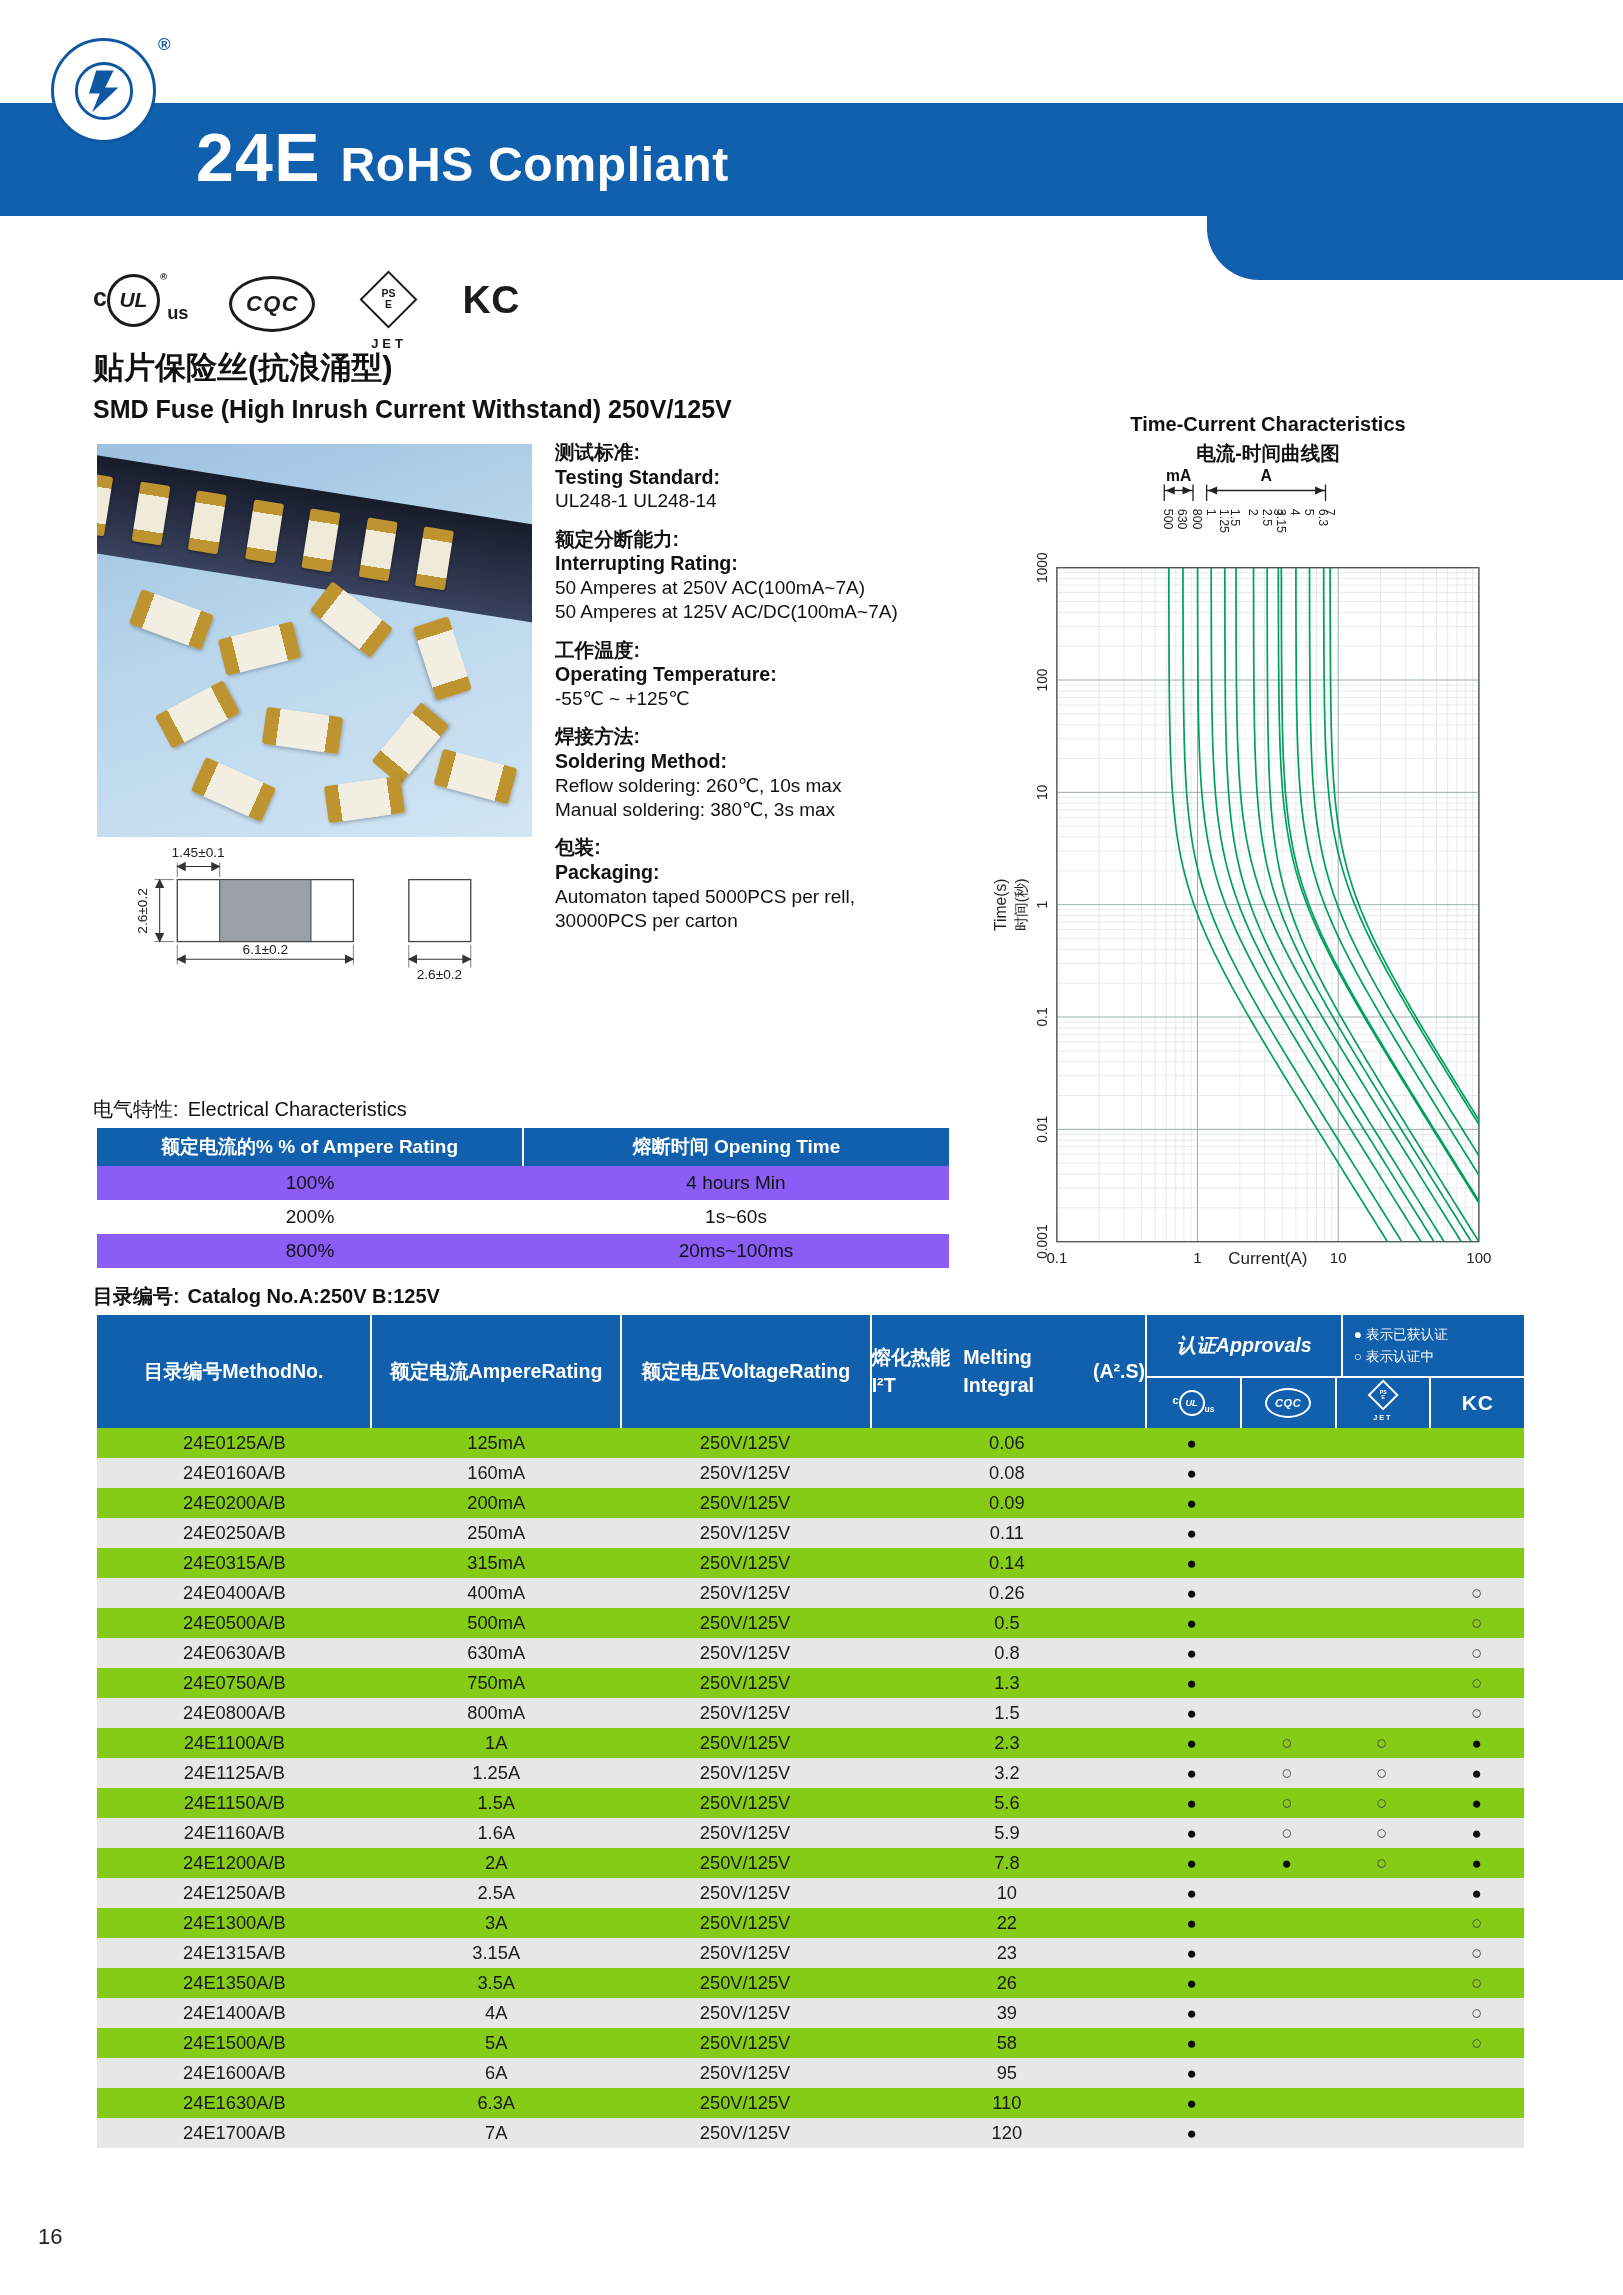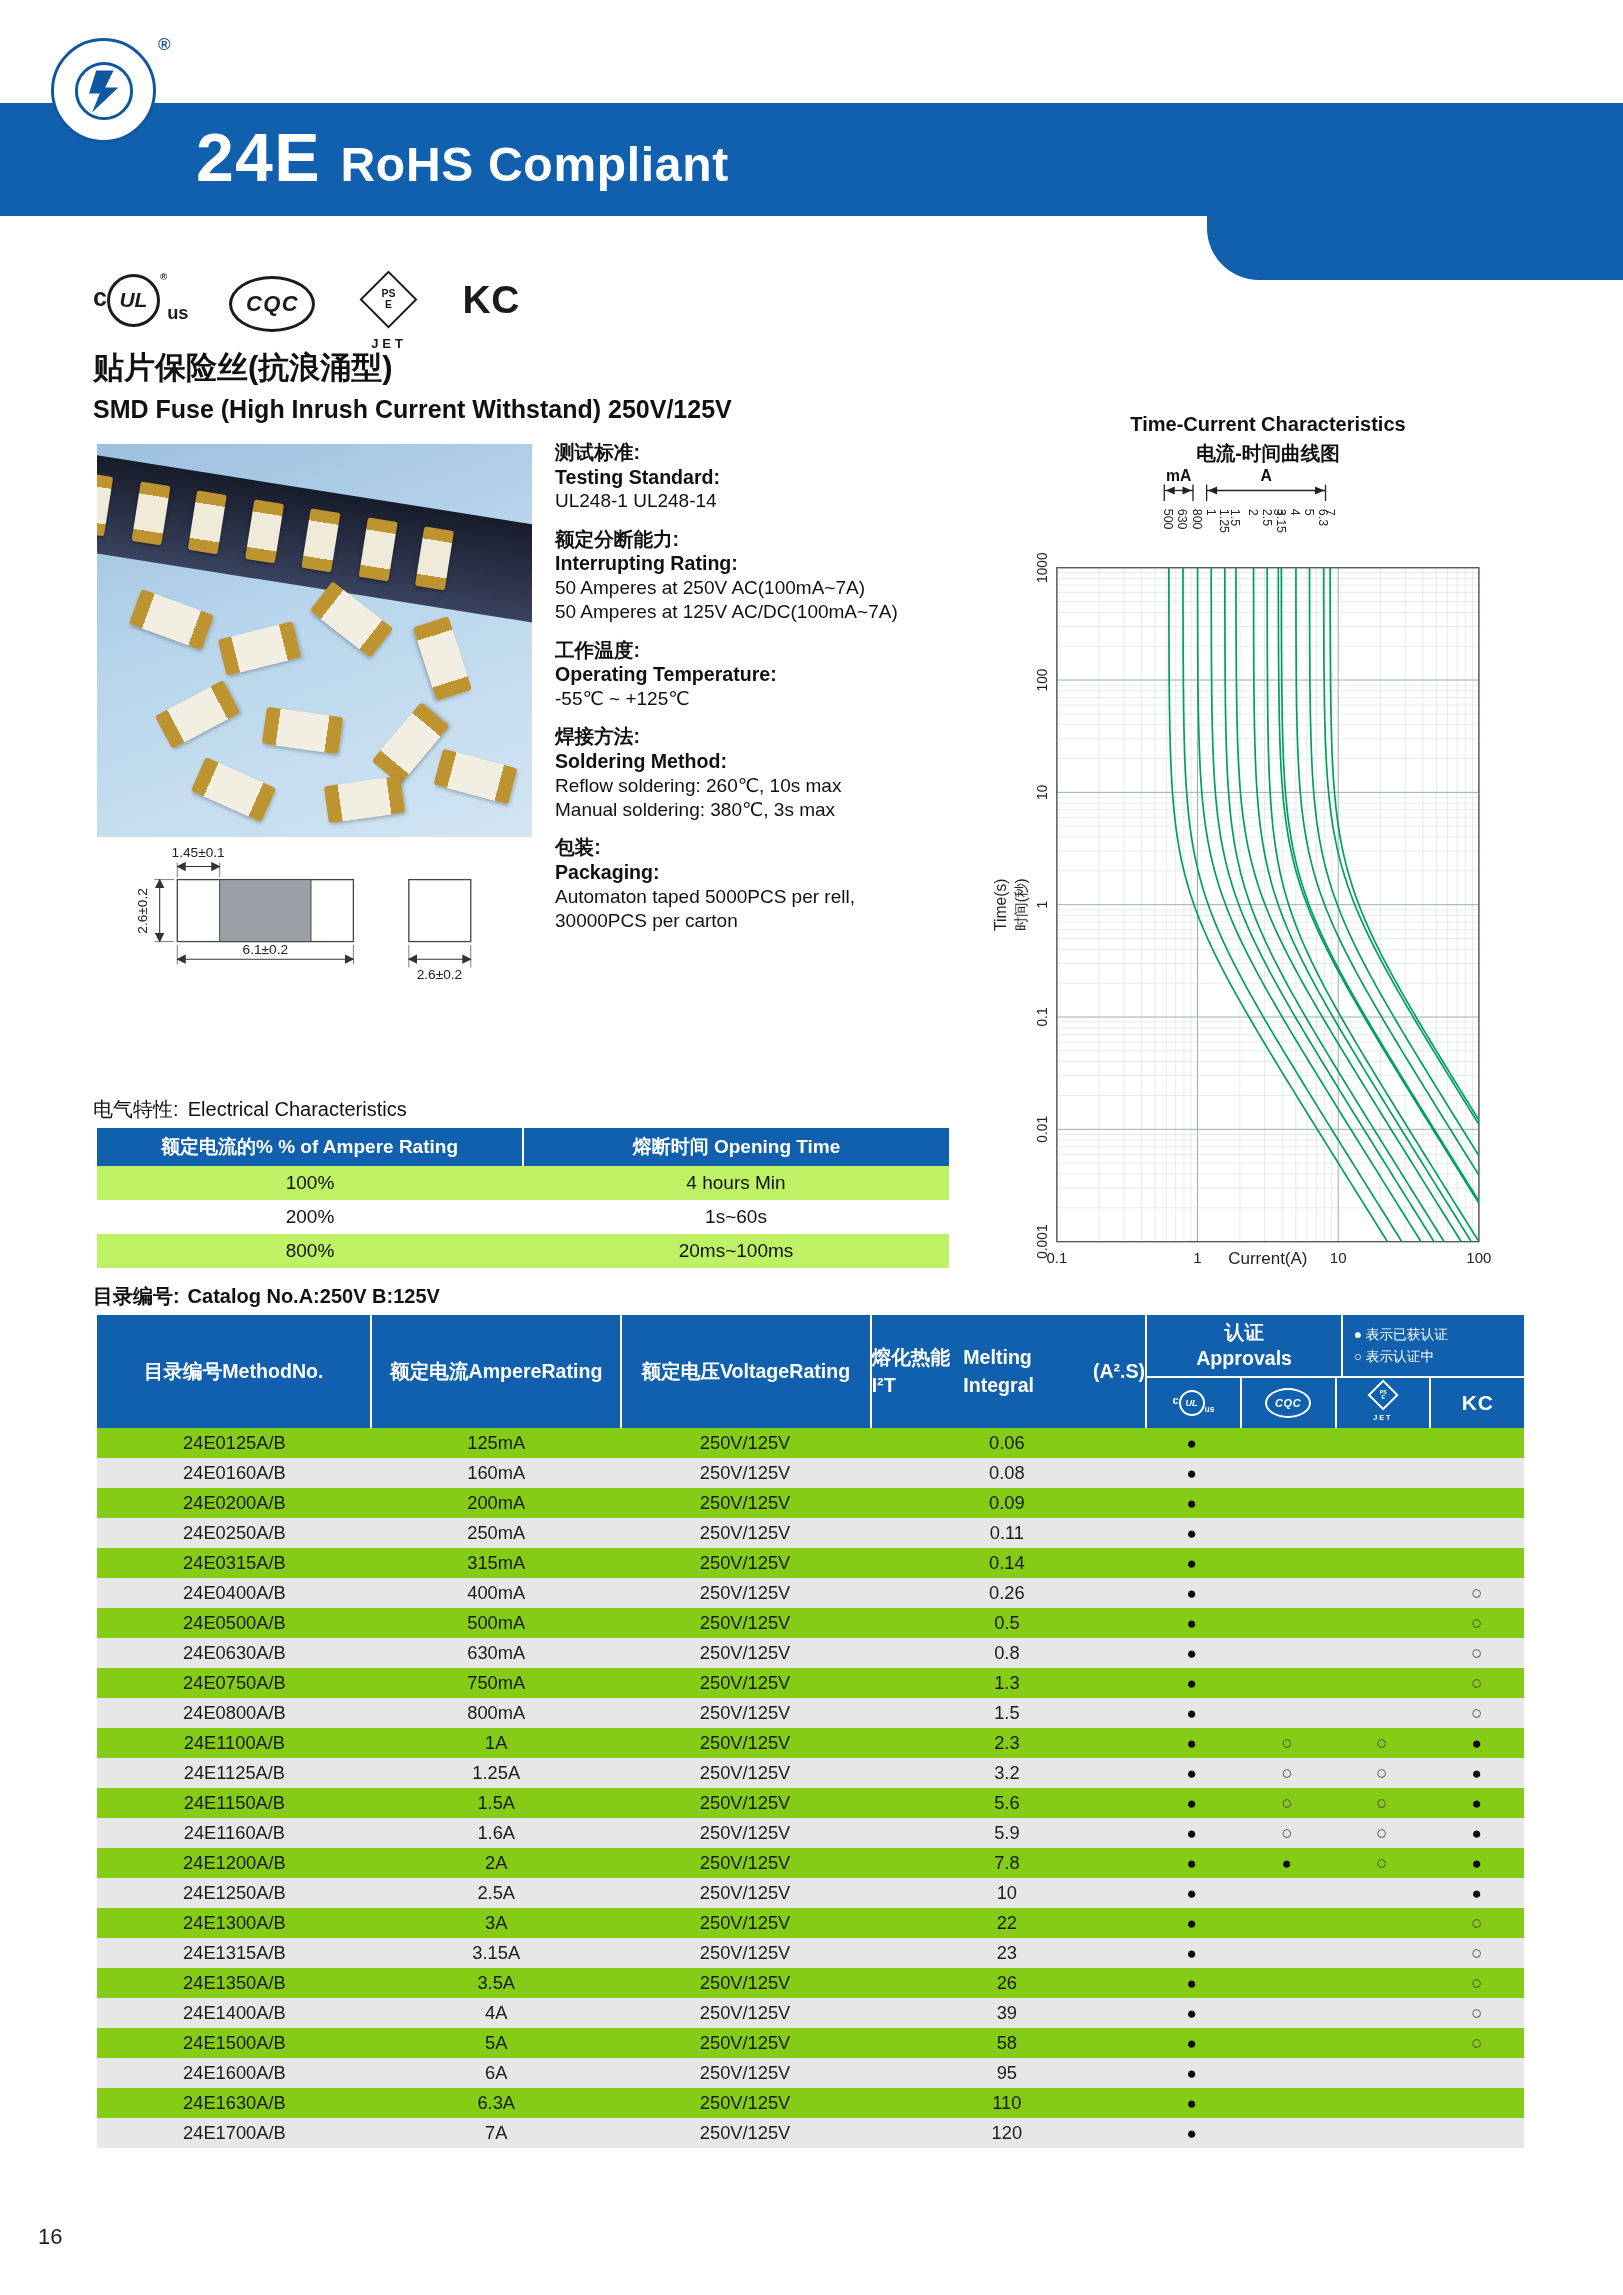--- a/index.html
+++ b/index.html
@@ -65,34 +65,34 @@
   .chart svg{position:absolute;left:0;top:51px;}
 
   
   .elec-title{position:absolute;left:93px;top:1096px;font-size:20px;font-weight:400;}
   .elec-title span{margin-right:9.2px;}
   .etable{position:absolute;left:97px;top:1128px;width:852px;font-size:19px;}
   .ehead{display:flex;height:38px;background:#1160ae;color:#fff;font-weight:700;}
   .ehead .cell{flex:1;display:flex;align-items:center;justify-content:center;}
   .ehead .cell:first-child{border-right:2.6px solid #fff;}
   .erow{display:flex;height:34px;background:#fff;}
-  .erow.alt{background:#bef264;}
+  .erow.alt{background:#8b5cf6;}
   .erow .cell{flex:1;display:flex;align-items:center;justify-content:center;}
 
   .cat-note{position:absolute;left:93px;top:1283px;font-size:20px;font-weight:800;}
   .cat-note span{margin-right:7.9px;}
 
   
   .ctable{position:absolute;left:97px;top:1315px;width:1427px;}
   .chead{display:flex;height:113px;background:#1160ae;color:#fff;}
   .chc{display:flex;flex-direction:row;align-items:center;justify-content:center;font-weight:700;font-size:19.6px;line-height:1.4;border-right:2px solid #fff;}
   .w1{width:275px;} .w2{width:249px;} .w3{width:249px;} .w4{width:275px;}
   .w5{width:379px;display:flex;flex-direction:column;}
   .appr-top{display:flex;height:61px;border-bottom:2px solid #fff;}
-  .appr-title{width:194px;display:flex;flex-direction:column;align-items:center;justify-content:center;font-weight:700;font-size:19.6px;line-height:1.3;border-right:2px solid #fff;}
+  .appr-title{width:194px;display:flex;flex-direction:row;align-items:center;justify-content:center;font-weight:700;font-size:19.6px;line-height:1.3;border-right:2px solid #fff;font-style:italic;}
   .appr-legend{flex:1;display:flex;flex-direction:column;justify-content:center;padding-left:10.5px;font-size:13.7px;line-height:1.55;font-weight:400;}
   .appr-logos{display:flex;flex:1;}
   .al{flex:1;display:flex;align-items:center;justify-content:center;border-right:2px solid #fff;}
   .al:last-child{border-right:none;}
 
   
   .mul{display:flex;align-items:flex-start;color:#fff;height:29px;}
   .mul .mc{font-size:11px;font-weight:700;margin-top:5.2px;}
   .mul .mcirc{width:22px;height:22px;border:2px solid #fff;border-radius:50%;display:flex;align-items:center;justify-content:center;font-size:9.2px;font-weight:700;font-style:italic;margin-top:1.3px;}
   .mul .mus{font-size:8.5px;font-weight:700;margin-top:15.7px;}

